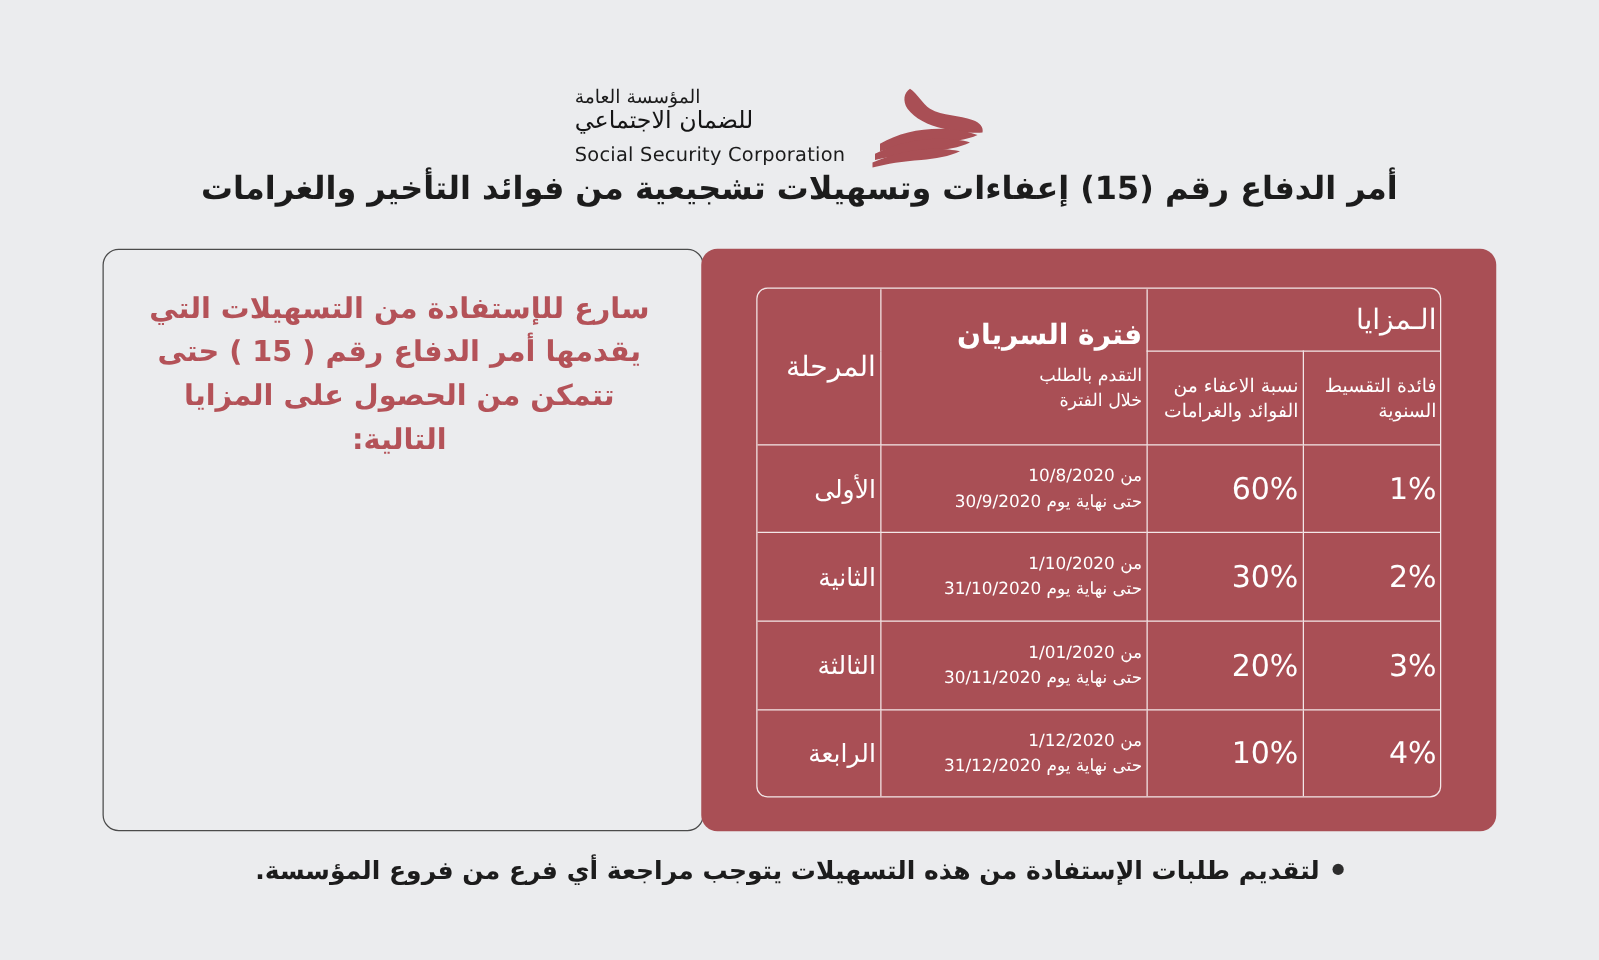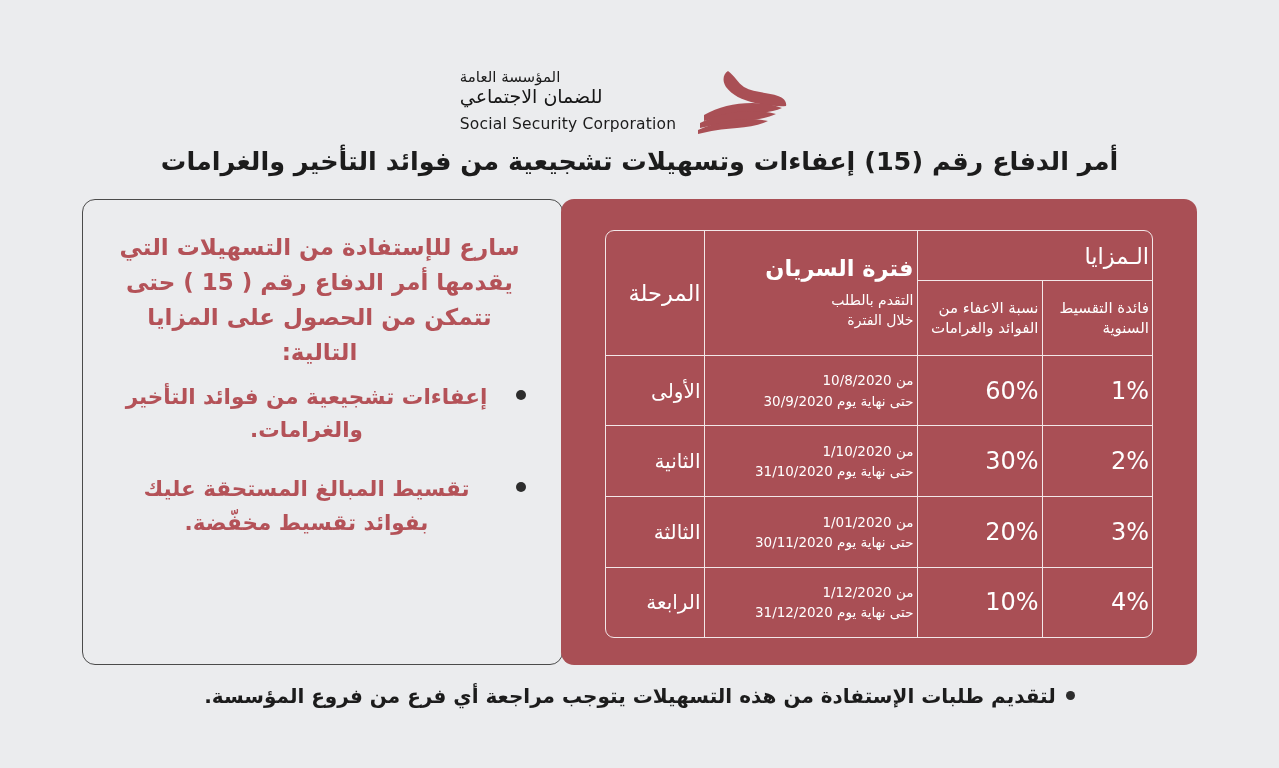--- a/index.html
+++ b/index.html
@@ -60,21 +60,21 @@
   }
   .logo-mark {
     width: 110px;
     height: 72px;
     flex: 0 0 auto;
   }
 
   
   .main-title {
     position: absolute;
-    top: 146px;
+    top: 136px;
     left: 0;
     width: 1279px;
     text-align: center;
     font-size: 25.5px;
     font-weight: bold;
     color: #1c1c1c;
     direction: rtl;
     letter-spacing: -0.2px;
   }
 
@@ -186,20 +186,21 @@
     flex: 1;
     background: #ebecee;
     border: 1.3px solid #4b4b4b;
     border-radius: 13px;
     margin-right: -2px;
     box-sizing: border-box;
     padding: 30px 36px 20px 30px;
     direction: rtl;
     display: flex;
     flex-direction: column;
+    gap: 17px;
   }
   .info-lead {
     color: #b45258;
     font-size: 23px;
     font-weight: bold;
     line-height: 1.52;
     text-align: center;
     letter-spacing: -0.2px;
   }
   .info-bullets {
@@ -338,28 +339,18 @@
             </td>
             <td class="cell-stage">الرابعة</td>
           </tr>
         </tbody>
       </table>
     </div>
   </div>
 
   <div class="info-panel">
     <div class="info-lead">سارع للإستفادة من التسهيلات التي يقدمها أمر الدفاع رقم ( 15 ) حتى تتمكن من الحصول على المزايا التالية:</div>
-    <ul class="info-bullets">
-      <li>
-        <span class="bullet-dot"></span>
-        <span>إعفاءات تشجيعية من فوائد التأخير والغرامات.</span>
-      </li>
-      <li class="bullet-spacer-holder">
-        <span class="bullet-dot"></span>
-        <span>تقسيط المبالغ المستحقة عليك بفوائد تقسيط مخفّضة.</span>
-      </li>
-    </ul>
   </div>
 </div>
 
 <div class="footnote">
   <span class="bullet-dot-dark"></span><span>لتقديم طلبات الإستفادة من هذه التسهيلات يتوجب مراجعة أي فرع من فروع المؤسسة.</span>
 </div>
 
 </body></html>

